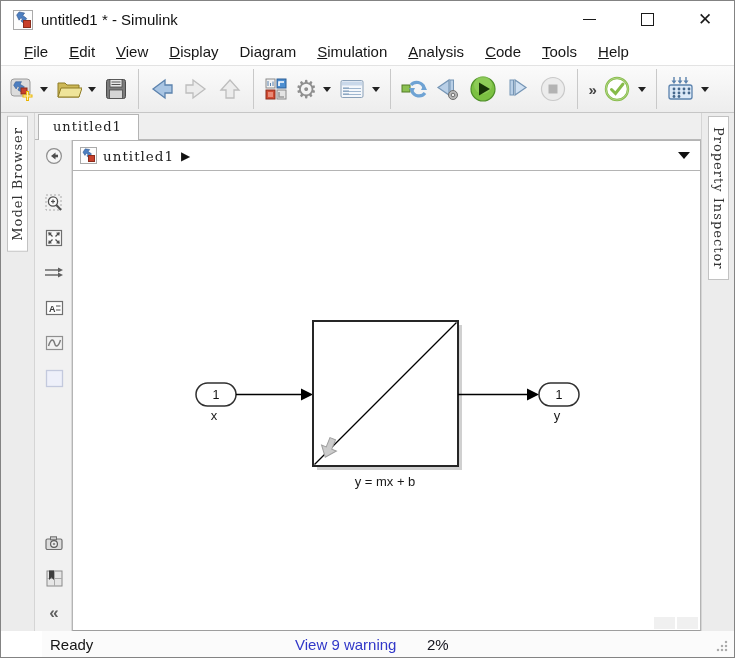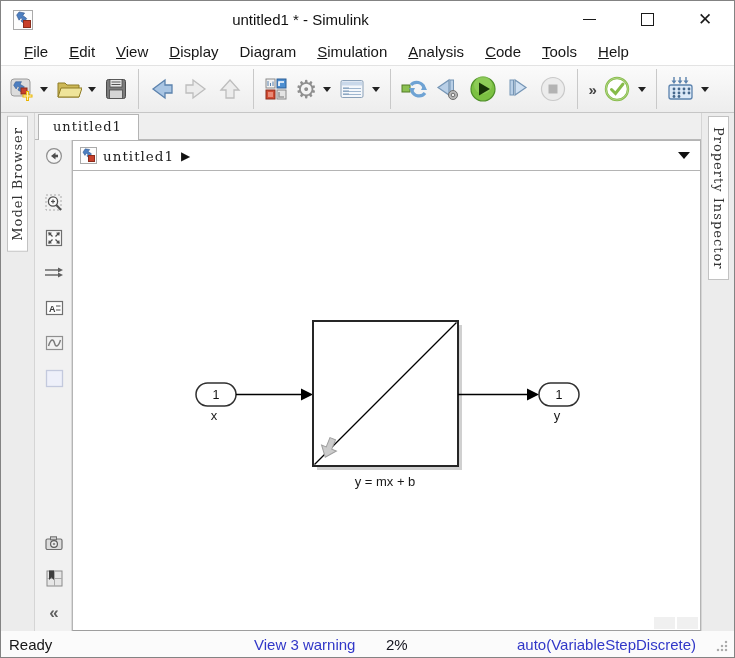--- a/index.html
+++ b/index.html
@@ -3,21 +3,21 @@
 <meta charset="utf-8">
 <style>
   * { margin:0; padding:0; box-sizing:border-box; }
   body { background:#d8d8d8; font-family:"Liberation Sans", sans-serif; }
   .window{ width:735px; height:658px; background:#fff; border:1px solid #838383;
            display:flex; flex-direction:column; overflow:hidden; }
 
   
   .titlebar{ height:37px; background:#fff; display:flex; align-items:center; flex:0 0 auto; }
   .app-icon{ width:20px; height:20px; margin:0 8px 0 12px; position:relative; }
-  .title-text{ font-size:15px; color:#101010; flex:1 1 auto; white-space:nowrap;text-align:center; }
+  .title-text{ font-size:15px; color:#101010; flex:1 1 auto; white-space:nowrap; }
   .win-controls{ display:flex; height:100%; }
   .win-btn{ width:58px; height:100%; display:flex; align-items:center; justify-content:center; cursor:default; }
   .glyph-min{ width:13px; height:0; border-top:1.6px solid #1a1a1a; }
   .glyph-max{ width:13px; height:13px; border:1.4px solid #1a1a1a; }
   .glyph-close{ font-size:17px; color:#1a1a1a; line-height:1; font-weight:400; }
 
   
   .menubar{ height:27px; display:flex; align-items:center; padding-left:23px; background:#fff; flex:0 0 auto; }
   .menu-item{ font-size:15px; color:#161616; margin-right:21px; white-space:nowrap; cursor:default; }
   .menu-item .mn{ text-decoration:underline; }
@@ -60,21 +60,21 @@
   .bc-arrow{ font-size:12px; color:#111; margin-left:7px; }
   .bc-caret{ margin-left:auto; width:0; height:0; border-left:6px solid transparent; border-right:6px solid transparent; border-top:7px solid #111; }
 
   .canvas{ flex:1 1 auto; background:#fff; border-left:1px solid #b4b4b4; border-right:1px solid #b4b4b4;
            border-bottom:1px solid #9e9e9e; position:relative; overflow:hidden; }
   .hscroll-bits{ position:absolute; right:2px; bottom:1px; display:flex; gap:2px; }
   .hscroll-bits div{ width:21px; height:12px; background:#f0f0f0; }
 
   
   .statusbar{ height:26px; background:#fbfbfb; display:flex; align-items:center; font-size:15px; color:#161616;
-              padding:0 8px; flex:0 0 auto; position:relative; }
+              padding:0 8px; flex:0 0 auto; position:relative;margin-left:41px; }
   .sb-ready{ position:absolute; left:8px; }
   .sb-warning{ position:absolute; left:253px; }
   .sb-zoom{ position:absolute; left:385px; color:#14141e; }
   .sb-solver{ position:absolute; right:38px; }
   .link{ cursor:pointer; }
   .grip{ position:absolute; right:6px; bottom:5px; width:12px; height:12px;
          background:
            radial-gradient(circle at 10px 2px,#ababab 1.4px,transparent 1.6px),
            radial-gradient(circle at 10px 6px,#ababab 1.4px,transparent 1.6px),
            radial-gradient(circle at 6px 6px,#ababab 1.4px,transparent 1.6px),
@@ -451,18 +451,17 @@
       </div>
     </div>
 
     <div class="edge-strip right">
       <div class="v-tab">Property Inspector</div>
     </div>
   </div>
 
   <div class="statusbar">
     <span class="sb-ready">Ready</span>
-    <span class="sb-warning link" style="color: rgb(49, 55, 200);">View 3 warning</span>
+    <span class="sb-warning link" style="color: rgb(49, 55, 200);">View 9 warning</span>
     <span class="sb-zoom">2%</span>
-    <span class="sb-solver link" style="color: rgb(49, 55, 200);">auto(VariableStepDiscrete)</span>
     <div class="grip"></div>
   </div>
 </div>
 
 </body></html>

